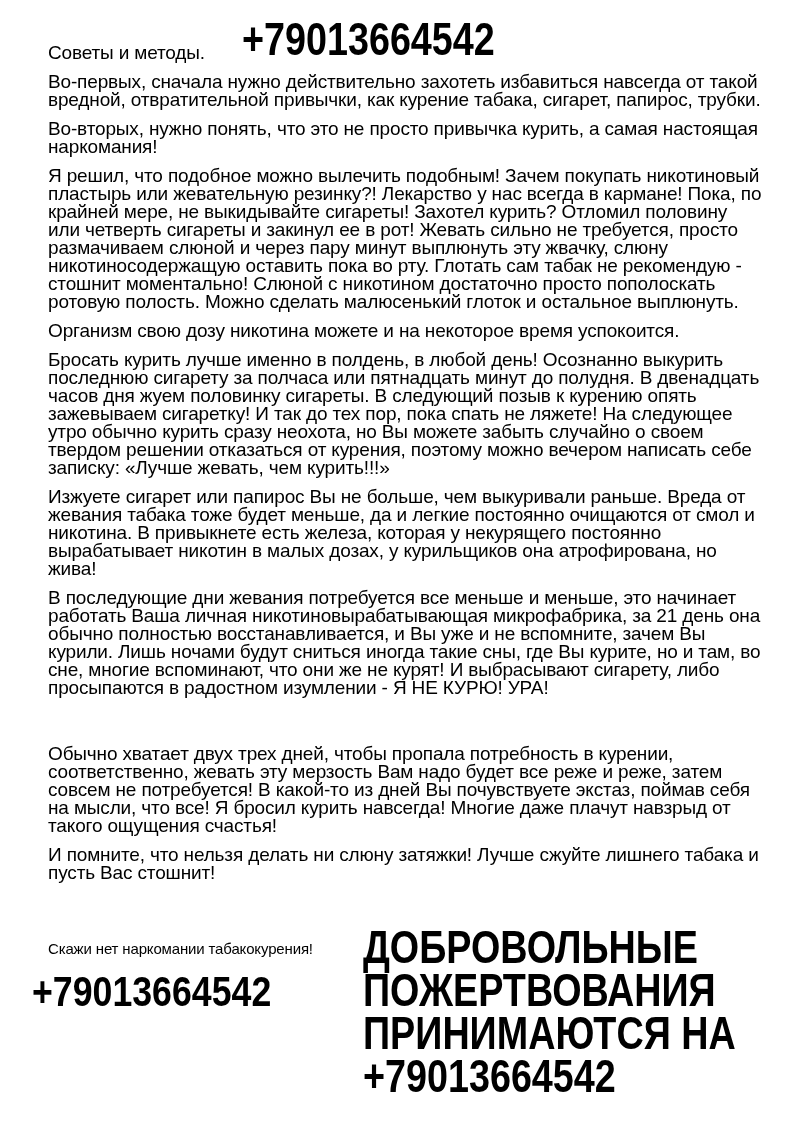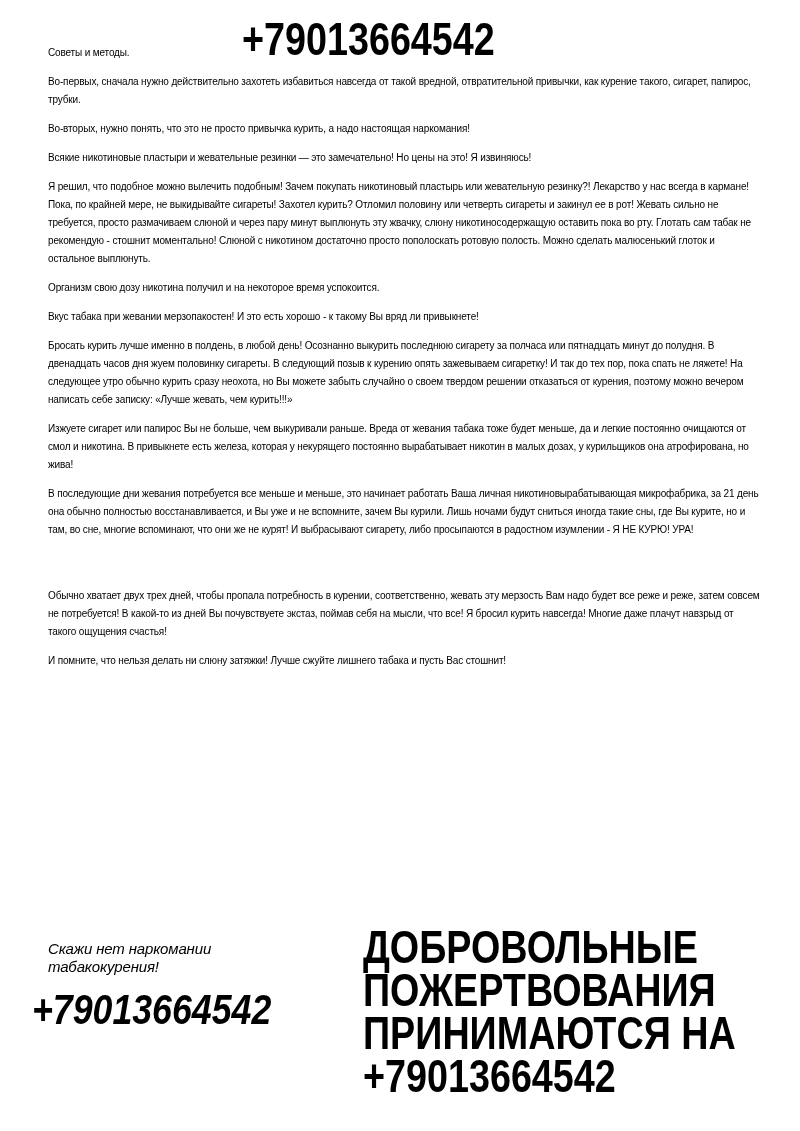--- a/index.html
+++ b/index.html
@@ -22,35 +22,35 @@
     letter-spacing: 0;
     white-space: nowrap;
     transform: scaleX(0.82);
     transform-origin: left top;
   }
   .body-text {
     position: absolute;
     top: 44px;
     left: 48px;
     width: 716px;
-    font-size: 10px;
+    font-size: 19px;
     line-height: 18px;
     letter-spacing: -0.15px;
   }
   .body-text p { margin: 0 0 11px 0; }
   .body-text p.big-gap { margin-top: 48px; }
   .footer-row {
     position: absolute;
     top: 926px;
     left: 48px;
     right: 10px;
     display: flex;
     align-items: flex-start;
   }
-  .footer-left { flex: 0 0 267px; font-style: italic; }
+  .footer-left { flex: 0 0 267px; }
   .say-no {
     margin: 14px 0 10px 0;
     font-size: 15px;
     line-height: 18px;
     letter-spacing: -0.15px;
   }
   .big-phone-left {
     margin-left: -16px;
     font-size: 42px;
     font-weight: 700;
@@ -70,26 +70,24 @@
 </style>
 </head>
 <body>
 
 <div class="page">
 
   <h1 class="top-phone">+79013664542</h1>
 
   <div class="body-text">
     <p>Советы и методы.</p>
-    <p>Во-первых, сначала нужно действительно захотеть избавиться навсегда от такой вредной, отвратительной привычки, как курение такого, сигарет, папирос, трубки.</p>
-    <p>Во-вторых, нужно понять, что это не просто привычка курить, а надо настоящая наркомания!</p>
-    <p>Всякие никотиновые пластыри и жевательные резинки — это замечательно! Но цены на это! Я извиняюсь!</p>
+    <p>Во-первых, сначала нужно действительно захотеть избавиться навсегда от такой вредной, отвратительной привычки, как курение табака, сигарет, папирос, трубки.</p>
+    <p>Во-вторых, нужно понять, что это не просто привычка курить, а самая настоящая наркомания!</p>
     <p>Я решил, что подобное можно вылечить подобным! Зачем покупать никотиновый пластырь или жевательную резинку?! Лекарство у нас всегда в кармане! Пока, по крайней мере, не выкидывайте сигареты! Захотел курить? Отломил половину или четверть сигареты и закинул ее в рот! Жевать сильно не требуется, просто размачиваем слюной и через пару минут выплюнуть эту жвачку, слюну никотиносодержащую оставить пока во рту. Глотать сам табак не рекомендую - стошнит моментально! Слюной с никотином достаточно просто пополоскать ротовую полость. Можно сделать малюсенький глоток и остальное выплюнуть.</p>
-    <p>Организм свою дозу никотина получил и на некоторое время успокоится.</p>
-    <p>Вкус табака при жевании мерзопакостен! И это есть хорошо - к такому Вы вряд ли привыкнете!</p>
+    <p>Организм свою дозу никотина можете и на некоторое время успокоится.</p>
     <p>Бросать курить лучше именно в полдень, в любой день! Осознанно выкурить последнюю сигарету за полчаса или пятнадцать минут до полудня. В двенадцать часов дня жуем половинку сигареты. В следующий позыв к курению опять зажевываем сигаретку! И так до тех пор, пока спать не ляжете! На следующее утро обычно курить сразу неохота, но Вы можете забыть случайно о своем твердом решении отказаться от курения, поэтому можно вечером написать себе записку: «Лучше жевать, чем курить!!!»</p>
     <p>Изжуете сигарет или папирос Вы не больше, чем выкуривали раньше. Вреда от жевания табака тоже будет меньше, да и легкие постоянно очищаются от смол и никотина. В привыкнете есть железа, которая у некурящего постоянно вырабатывает никотин в малых дозах, у курильщиков она атрофирована, но жива!</p>
     <p>В последующие дни жевания потребуется все меньше и меньше, это начинает работать Ваша личная никотиновырабатывающая микрофабрика, за 21 день она обычно полностью восстанавливается, и Вы уже и не вспомните, зачем Вы курили. Лишь ночами будут сниться иногда такие сны, где Вы курите, но и там, во сне, многие вспоминают, что они же не курят! И выбрасывают сигарету, либо просыпаются в радостном изумлении - Я НЕ КУРЮ! УРА!</p>
     <p class="big-gap">Обычно хватает двух трех дней, чтобы пропала потребность в курении, соответственно, жевать эту мерзость Вам надо будет все реже и реже, затем совсем не потребуется! В какой-то из дней Вы почувствуете экстаз, поймав себя на мысли, что все! Я бросил курить навсегда! Многие даже плачут навзрыд от такого ощущения счастья!</p>
     <p>И помните, что нельзя делать ни слюну затяжки! Лучше сжуйте лишнего табака и пусть Вас стошнит!</p>
   </div>
 
   <div class="footer-row">
     <div class="footer-left">
       <p class="say-no">Скажи нет наркомании табакокурения!</p>

